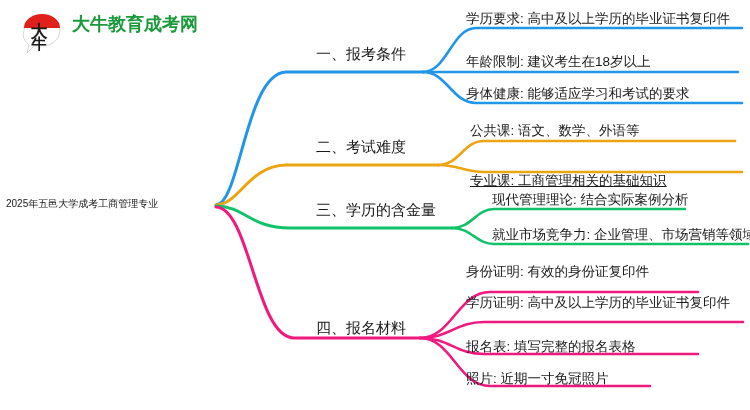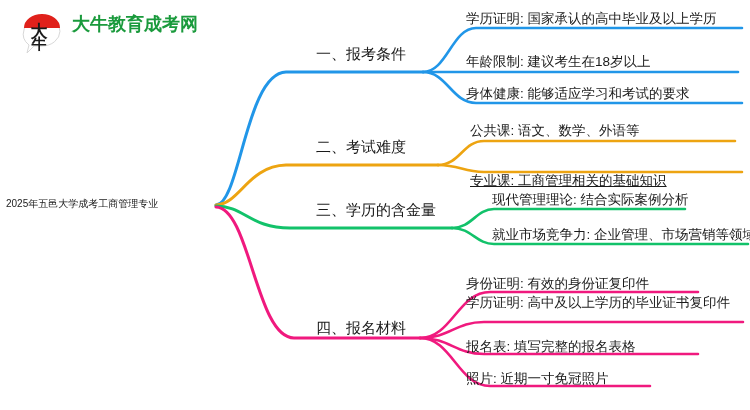--- a/index.html
+++ b/index.html
@@ -134,26 +134,26 @@
   <div class="logo-text-cn">大牛教育成考网</div>
 </div>
 
 <div class="root-node">2025年五邑大学成考工商管理专业</div>
 
 <div class="branch-label" style="left:316px; top:44px;">一、报考条件</div>
 <div class="branch-label" style="left:316px; top:137px;">二、考试难度</div>
 <div class="branch-label" style="left:316px; top:200px;">三、学历的含金量</div>
 <div class="branch-label" style="left:316px; top:318px;">四、报名材料</div>
 
-<div class="leaf-label" style="left:466px; top:9px;">学历证明: 国家承认的高中毕业及以上学历</div>
+<div class="leaf-label" style="left:466px; top:9px;">学历要求: 高中及以上学历的毕业证书复印件</div>
 <div class="leaf-label" style="left:466px; top:52px;">年龄限制: 建议考生在18岁以上</div>
 <div class="leaf-label" style="left:466px; top:84px;">身体健康: 能够适应学习和考试的要求</div>
 
 <div class="leaf-label" style="left:470px; top:121px;">公共课: 语文、数学、外语等</div>
 <div class="leaf-label" style="left:470px; top:171px;text-decoration:underline;">专业课: 工商管理相关的基础知识</div>
 
 <div class="leaf-label" style="left:492px; top:190px;">现代管理理论: 结合实际案例分析</div>
 <div class="leaf-label" style="left:492px; top:225px;">就业市场竞争力: 企业管理、市场营销等领域</div>
 
-<div class="leaf-label" style="left:466px; top:274px;">身份证明: 有效的身份证复印件</div>
+<div class="leaf-label" style="left:466px; top:262px;">身份证明: 有效的身份证复印件</div>
 <div class="leaf-label" style="left:466px; top:293px;">学历证明: 高中及以上学历的毕业证书复印件</div>
 <div class="leaf-label" style="left:466px; top:337px;">报名表: 填写完整的报名表格</div>
 <div class="leaf-label" style="left:466px; top:369px;">照片: 近期一寸免冠照片</div>
 
 </body></html>

